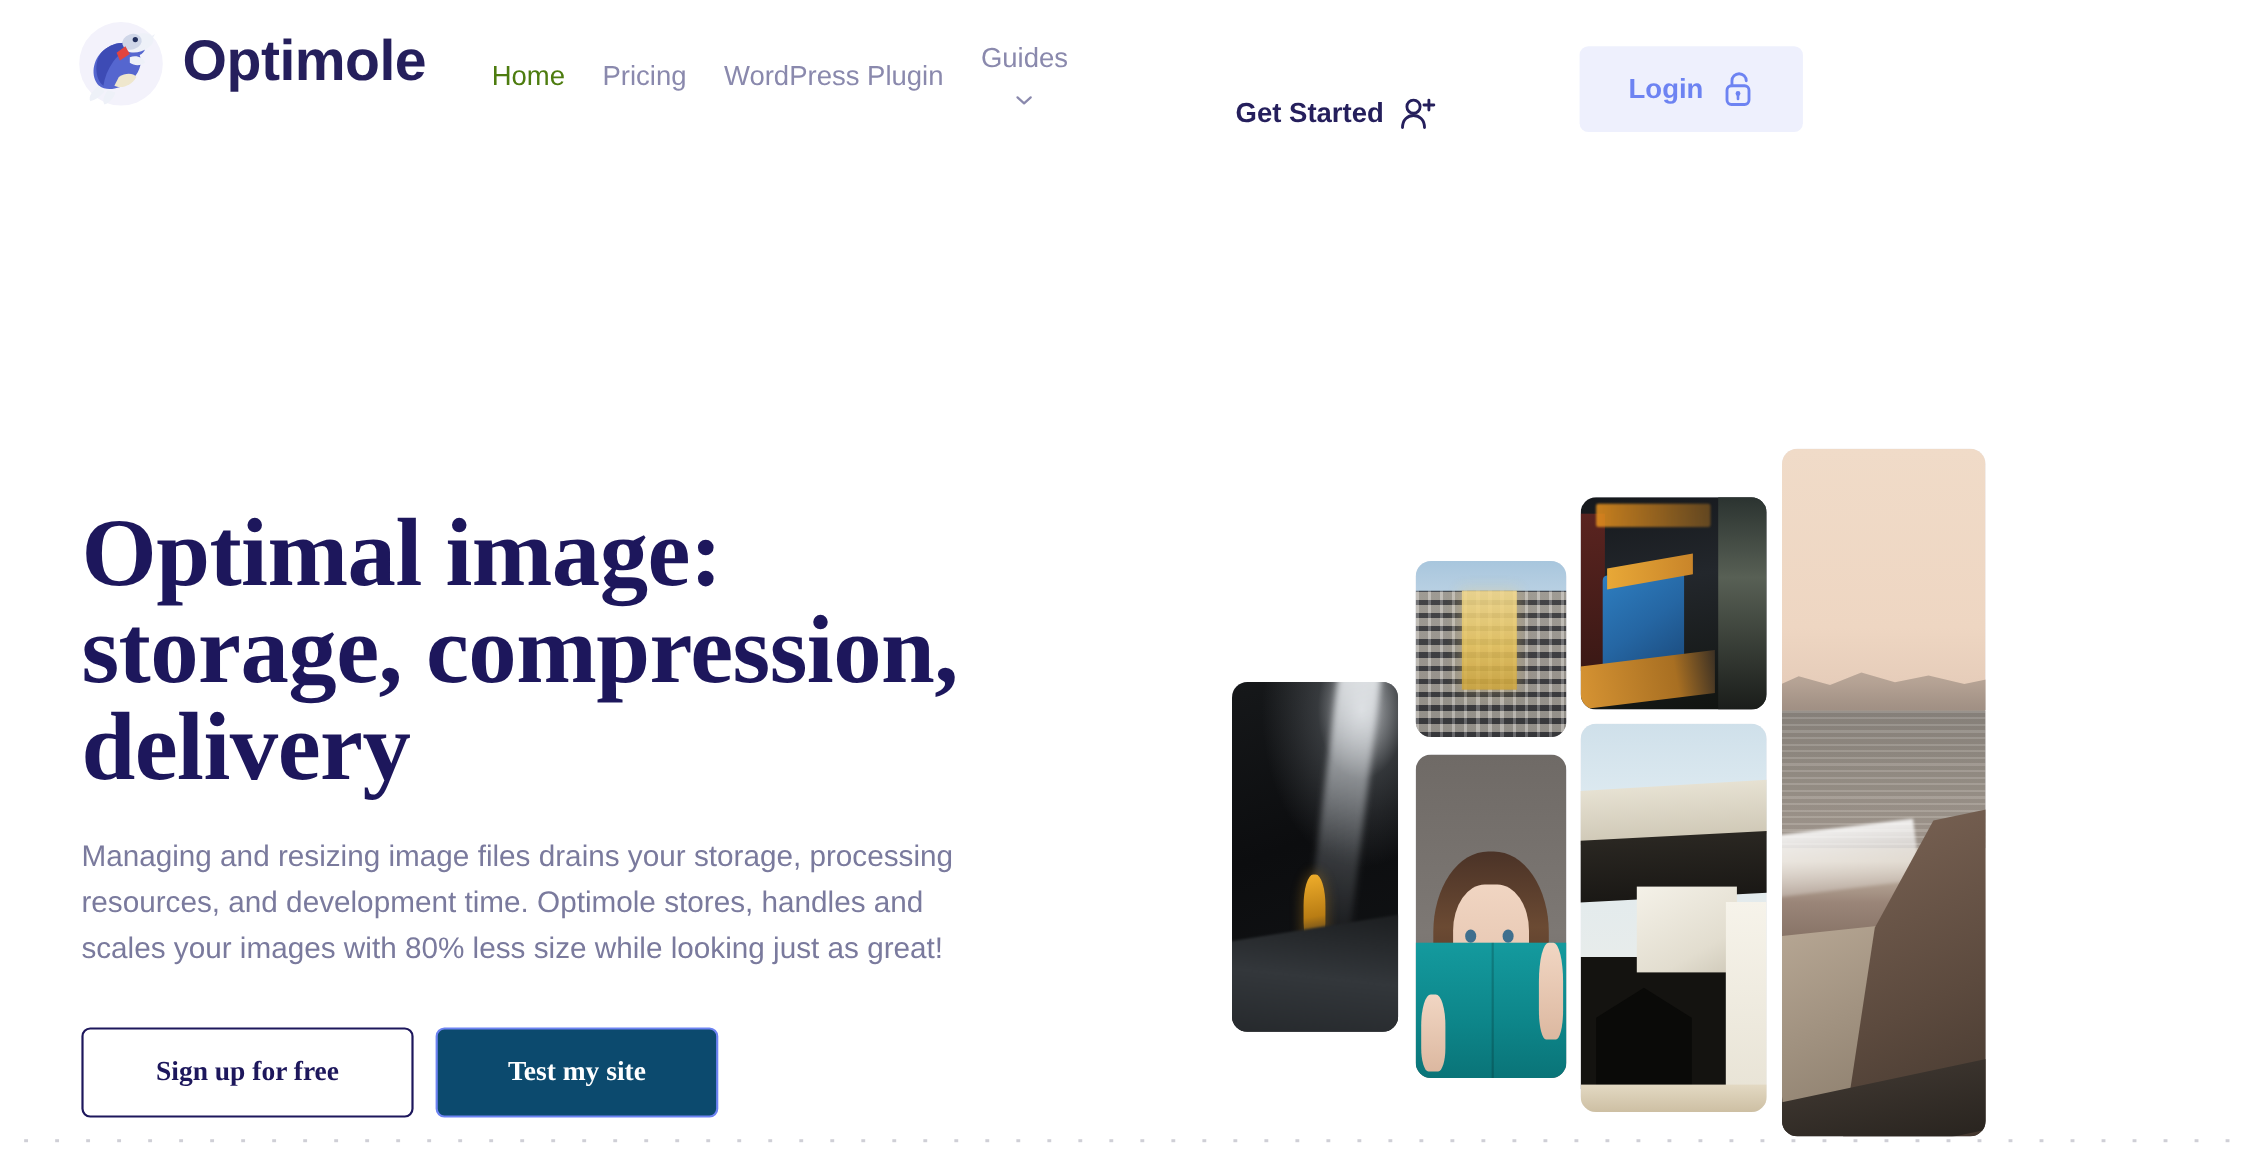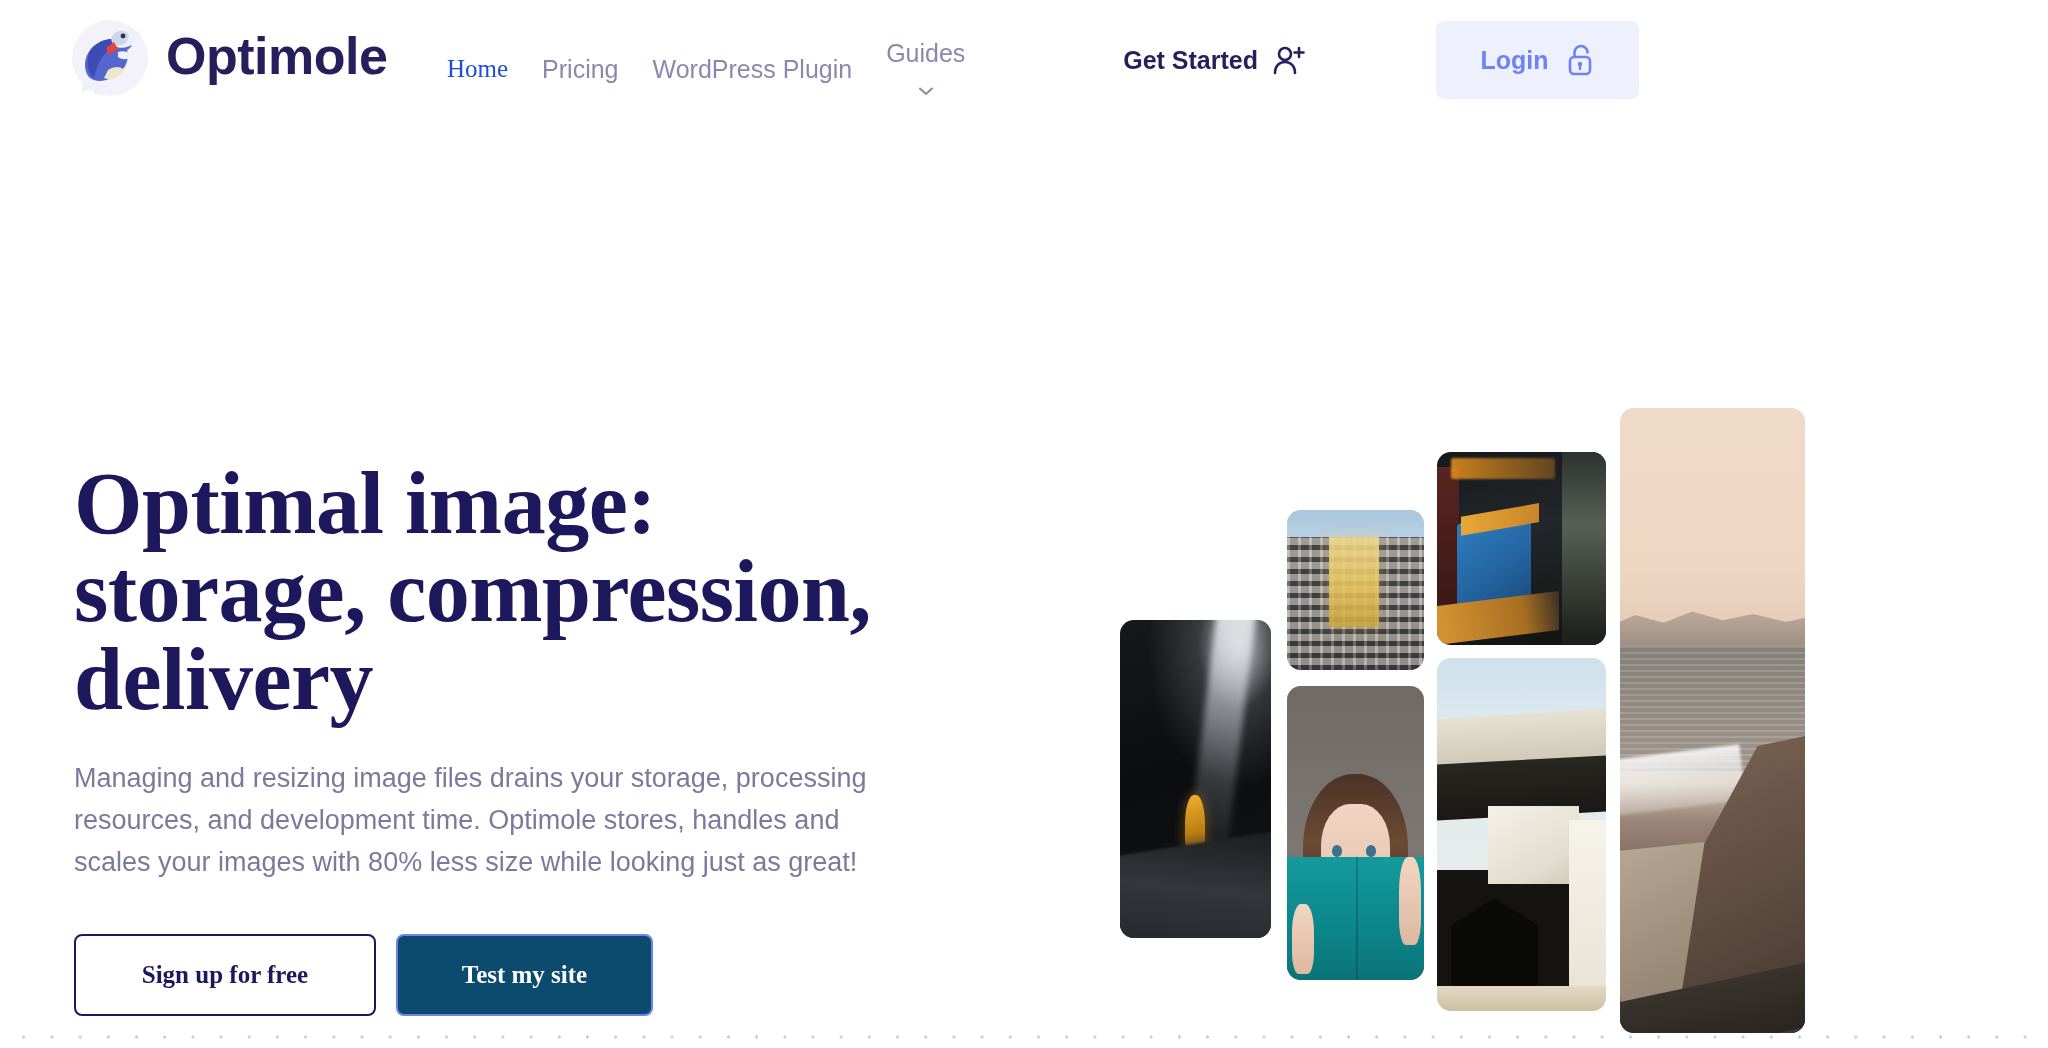--- a/index.html
+++ b/index.html
@@ -61,39 +61,39 @@
     align-items: center;
     gap: 34px;
   }
   .nav-link {
     font-size: 25px;
     color: #8a89ad;
     text-decoration: none;
     white-space: nowrap;
     line-height: 1.2;
   }
-  .nav-link.is-active { color: #1d4ed8; font-family: Liberation Serif, serif; }
+  .nav-link.is-active { color: #4d7c0f; }
   .nav-item-dropdown {
     display: flex;
     align-items: center;
     gap: 14px;
     flex-direction: column;
   }
   .chevron-down {
     width: 18px; height: 18px;
     display: block;
   }
 
   .header-actions {
     position: absolute;
     right: 60px;
     top: 0;
     height: 120px;
     display: flex;
-    align-items: center;
+    align-items: flex-end;
     gap: 0;
   }
   .get-started {
     display: flex;
     align-items: center;
     gap: 14px;
     font-size: 25px;
     font-weight: bold;
     color: #251f5c;
     text-decoration: none;

